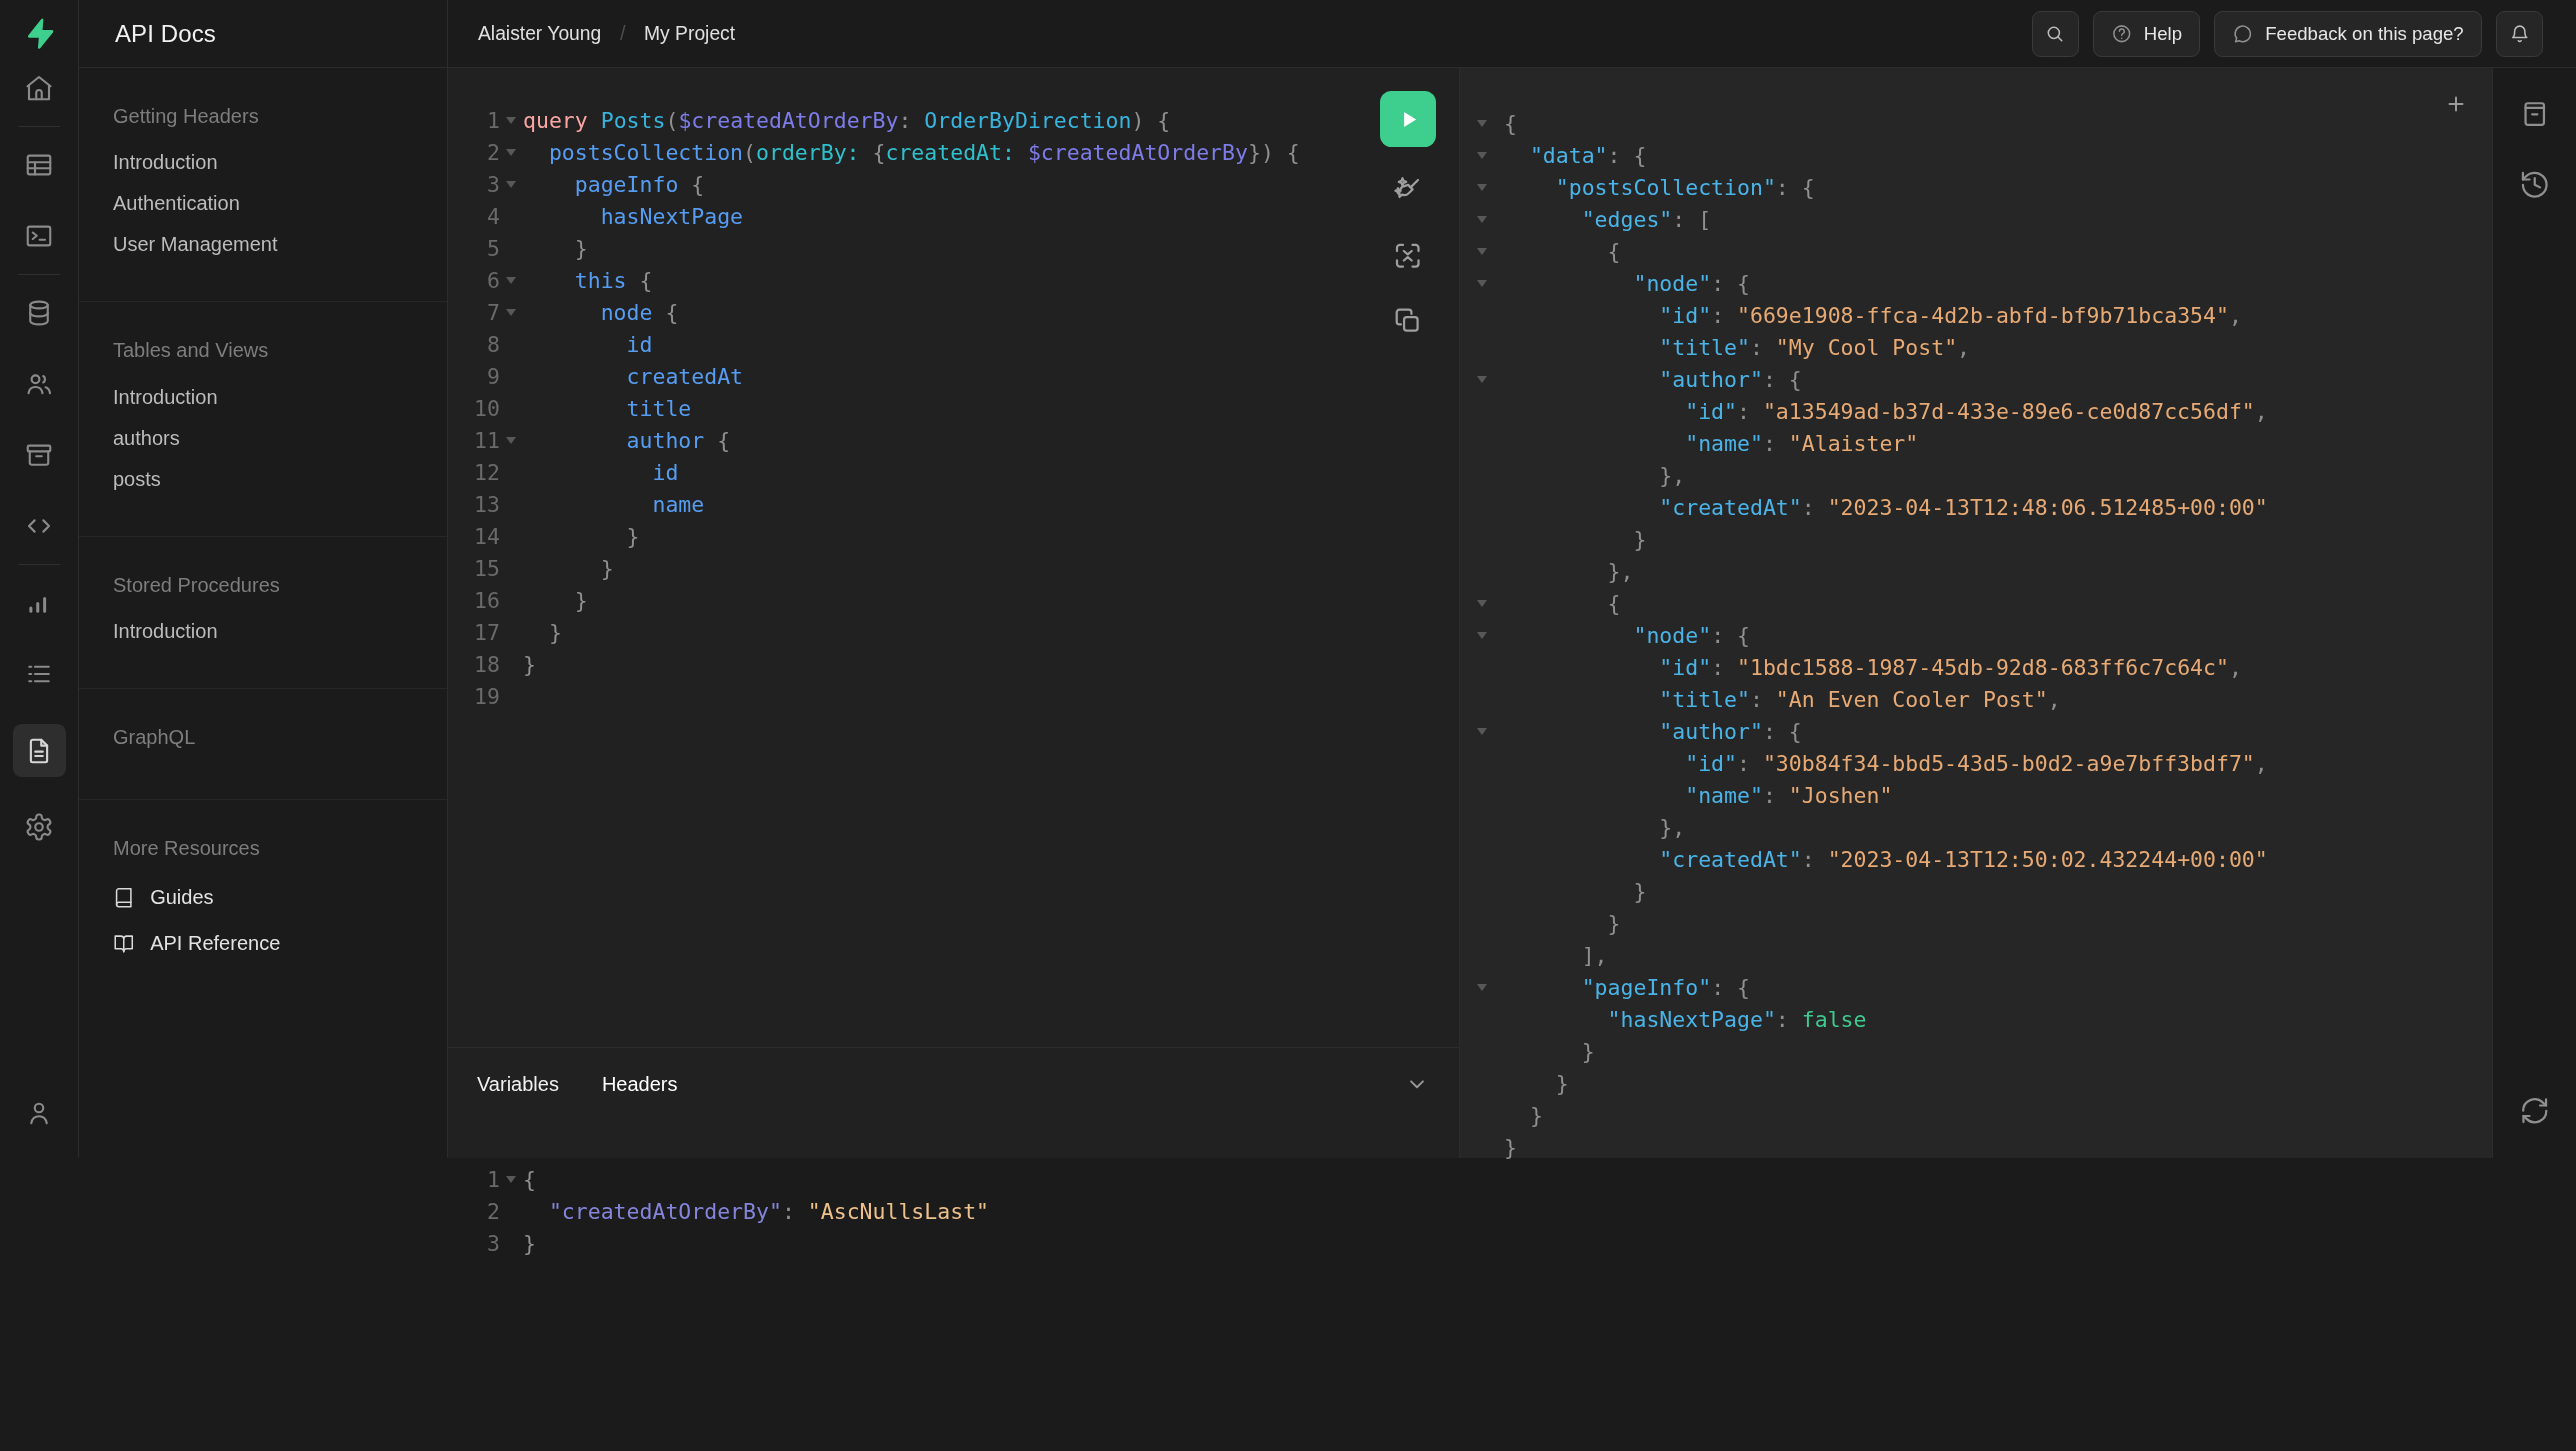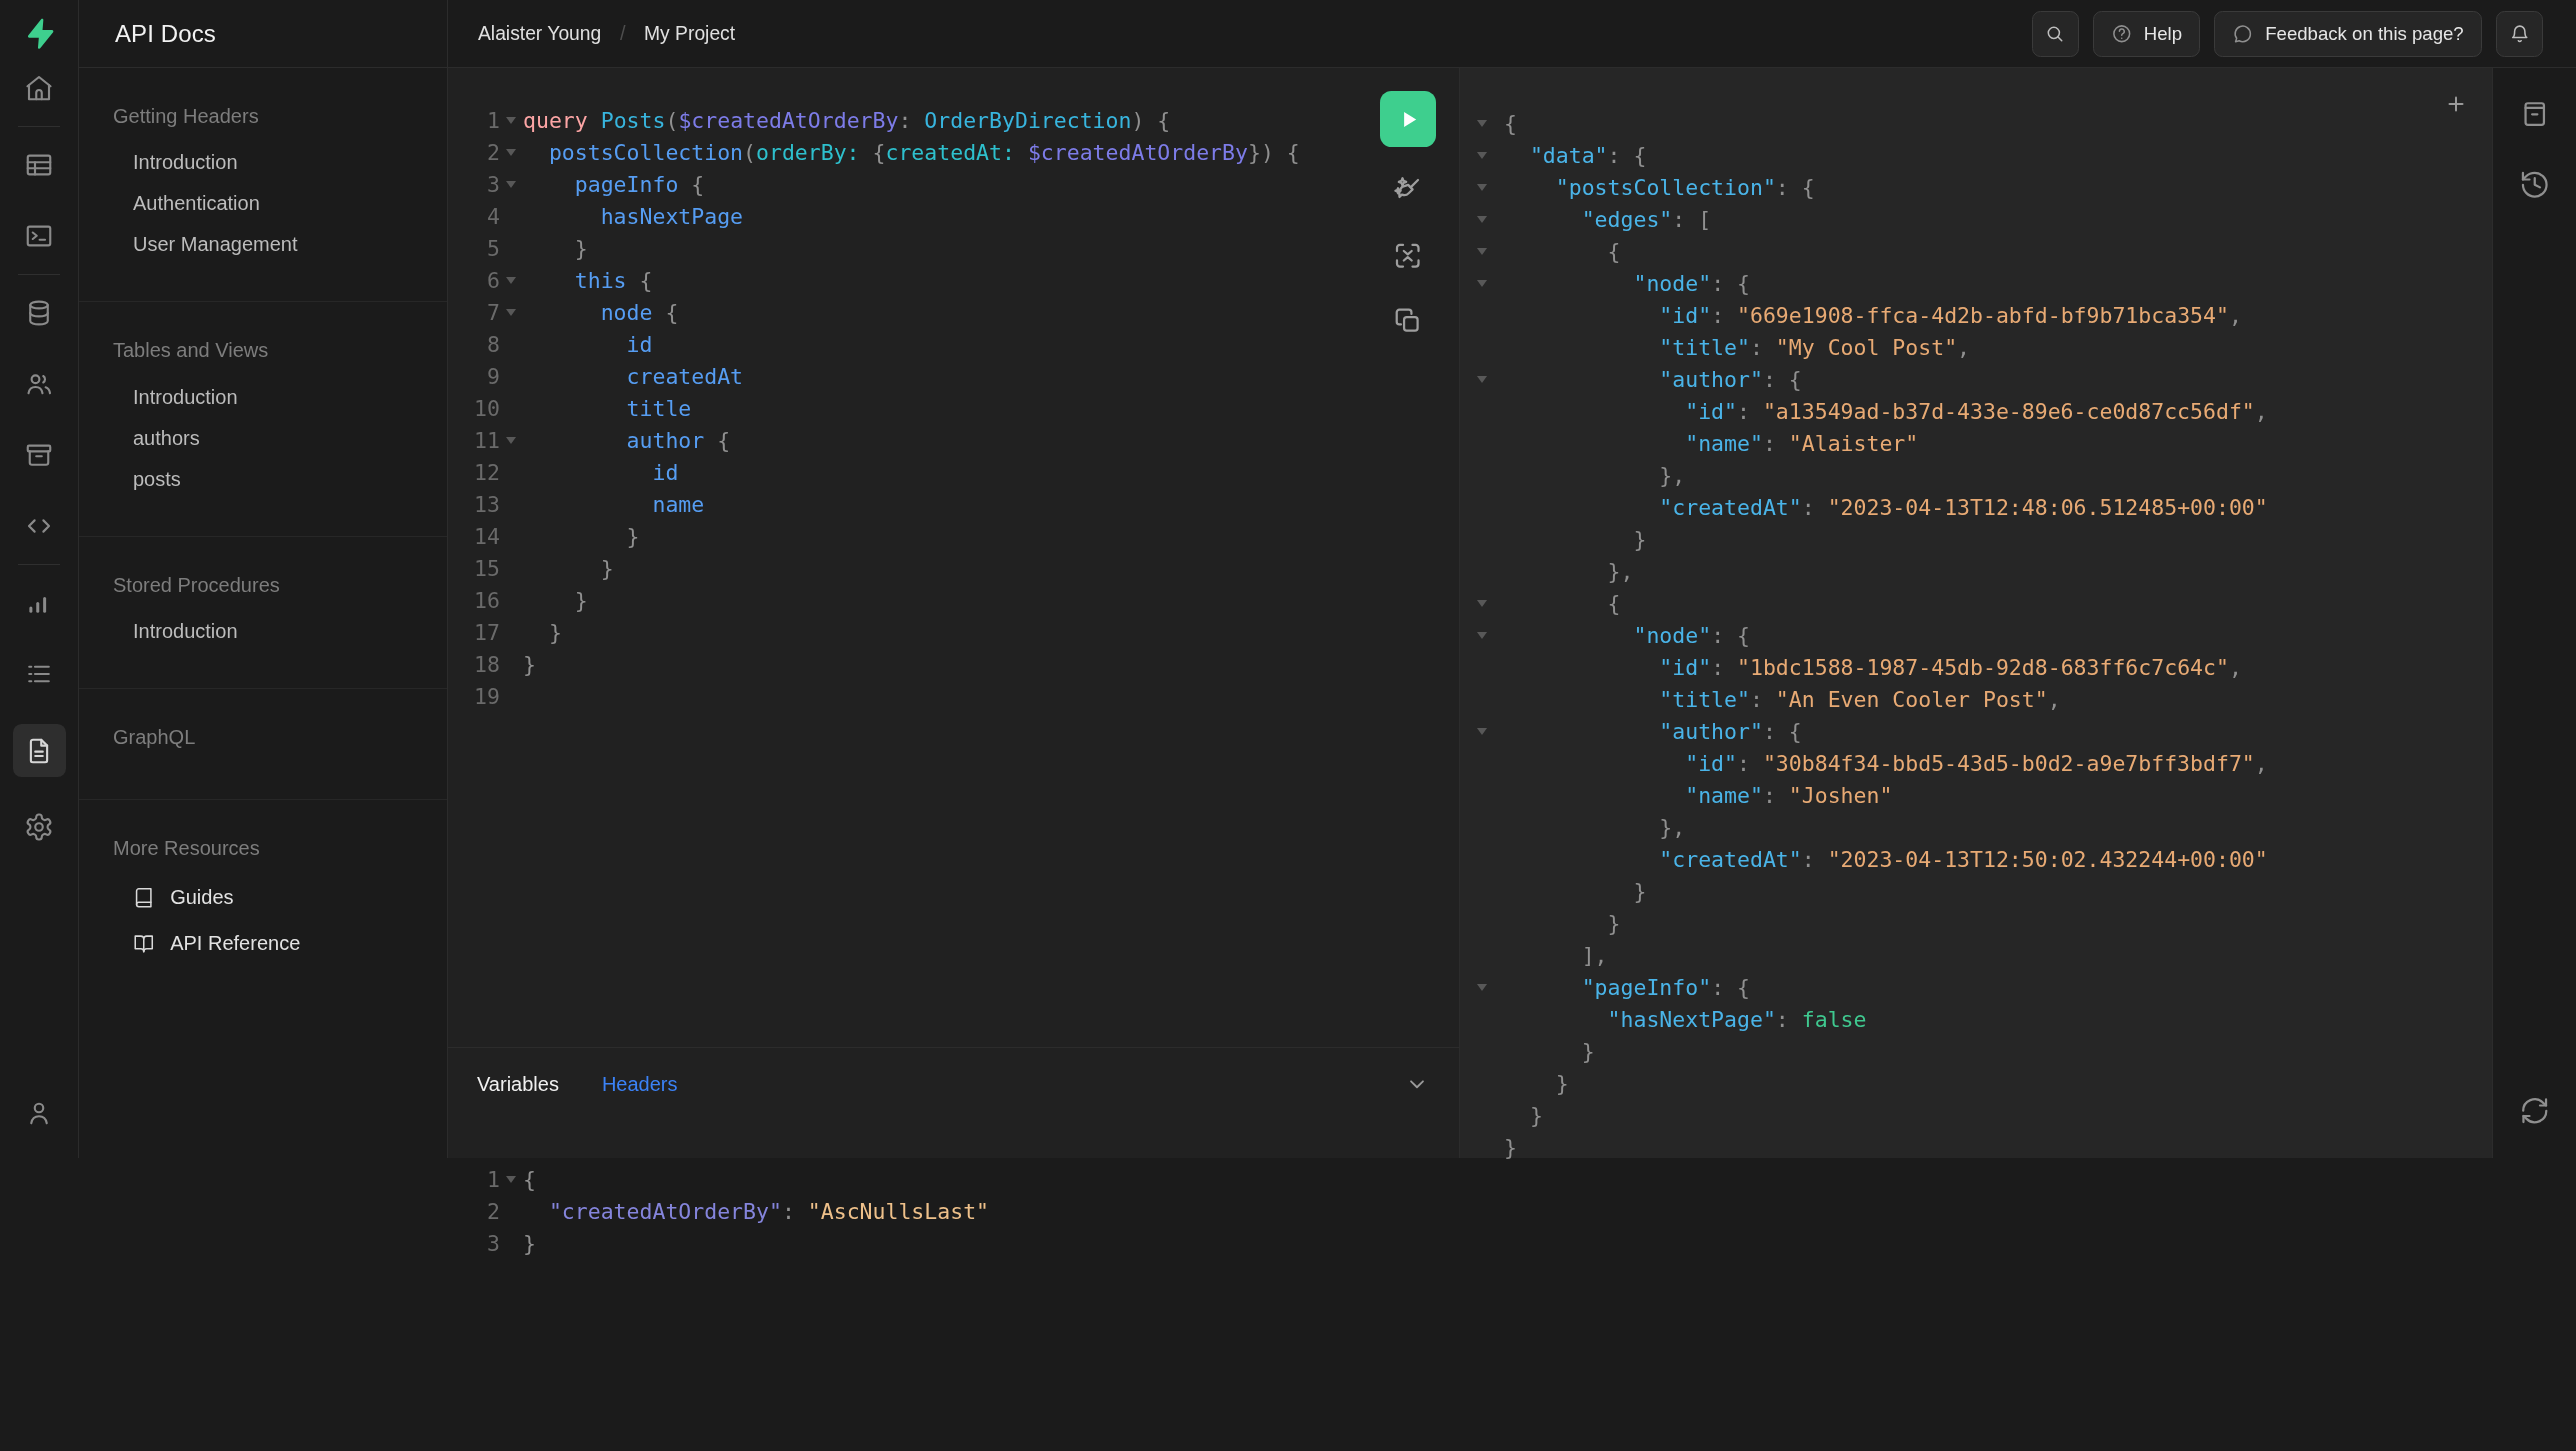--- a/index.html
+++ b/index.html
@@ -24,21 +24,21 @@
 
   
   #sidebar { position:absolute; left:79px; top:0; bottom:0; width:369px;
     background:#1b1b1b; border-right:0.7px solid #2c2c2c; }
   #sidebar-header { height:68px; border-bottom:0.7px solid #2c2c2c; display:flex; align-items:center;
     padding-left:36px; font-size:24px; font-weight:500; color:#f2f2f2; letter-spacing:0.1px; }
   .section { padding:37px 17px 36px 34px; border-bottom:0.7px solid #272727; }
   .section:last-child { border-bottom:none; }
   .section-title { color:#7d7d7d; font-size:20px; margin-bottom:14.3px; }
   .side-item { height:41px; display:flex; align-items:center; color:#bcbcbc; font-size:20px;
-    cursor:pointer; gap:15.7px;margin-left:20px; }
+    cursor:pointer; gap:15.7px; }
   .side-item .i { width:21.5px; height:21.5px; color:#d9d9d9; }
   .side-item.with-icon { height:46px; color:#e3e3e3; }
   .side-item.active { height:46px; margin-left:-29px; margin-right:-8.6px; padding-left:21.5px;
     background:#272727; border-radius:8.6px; color:#ffffff; font-weight:600; }
   .side-item.active .i { width:27px; height:27px; color:#ffffff; }
 
   
   #topbar { position:absolute; left:448px; right:0; top:0; height:68px; background:#1b1b1b;
     border-bottom:0.7px solid #2c2c2c; display:flex; align-items:center; padding:0 33px 0 30px; }
   #breadcrumb { display:flex; align-items:center; gap:18.6px; font-size:19.3px; color:#e0e0e0; }
@@ -87,21 +87,21 @@
     display:flex; align-items:center; justify-content:center; cursor:pointer; }
   #execute-btn .i { width:33px; height:33px; color:#ffffff; }
   .ed-tool { width:56px; height:34px; margin-top:31.5px; display:flex; align-items:center; justify-content:center;
     color:#9e9e9e; cursor:pointer; }
   .ed-tool:first-of-type { margin-top:26px; }
   .ed-tool .i { width:31.5px; height:31.5px; }
 
   
   #variables-pane { position:absolute; left:0; right:0; top:979px; bottom:0; border-top:0.7px solid #2c2c2c; }
   #vars-header { height:72px; display:flex; align-items:center; padding:0 29px; gap:43px; }
-  .vtab { font-size:20px; color:#3b82f6; cursor:pointer; }
+  .vtab { font-size:20px; color:#ffffff; cursor:pointer; }
   .vtab.active { color:#f0f0f0; font-weight:500; }
   #vars-chevron { margin-left:auto; width:26px; height:26px; color:#9a9a9a; cursor:pointer; }
   #vars-code { padding-top:44px; }
 
   
   #response { position:absolute; left:1459px; top:68px; bottom:0; width:1033px; background:#262626;
     border-left:0.7px solid #2c2c2c; }
   #response-code { padding-top:40px; }
   #response .fold { width:44px; }
   #response .fold.on::after { left:17px; }

